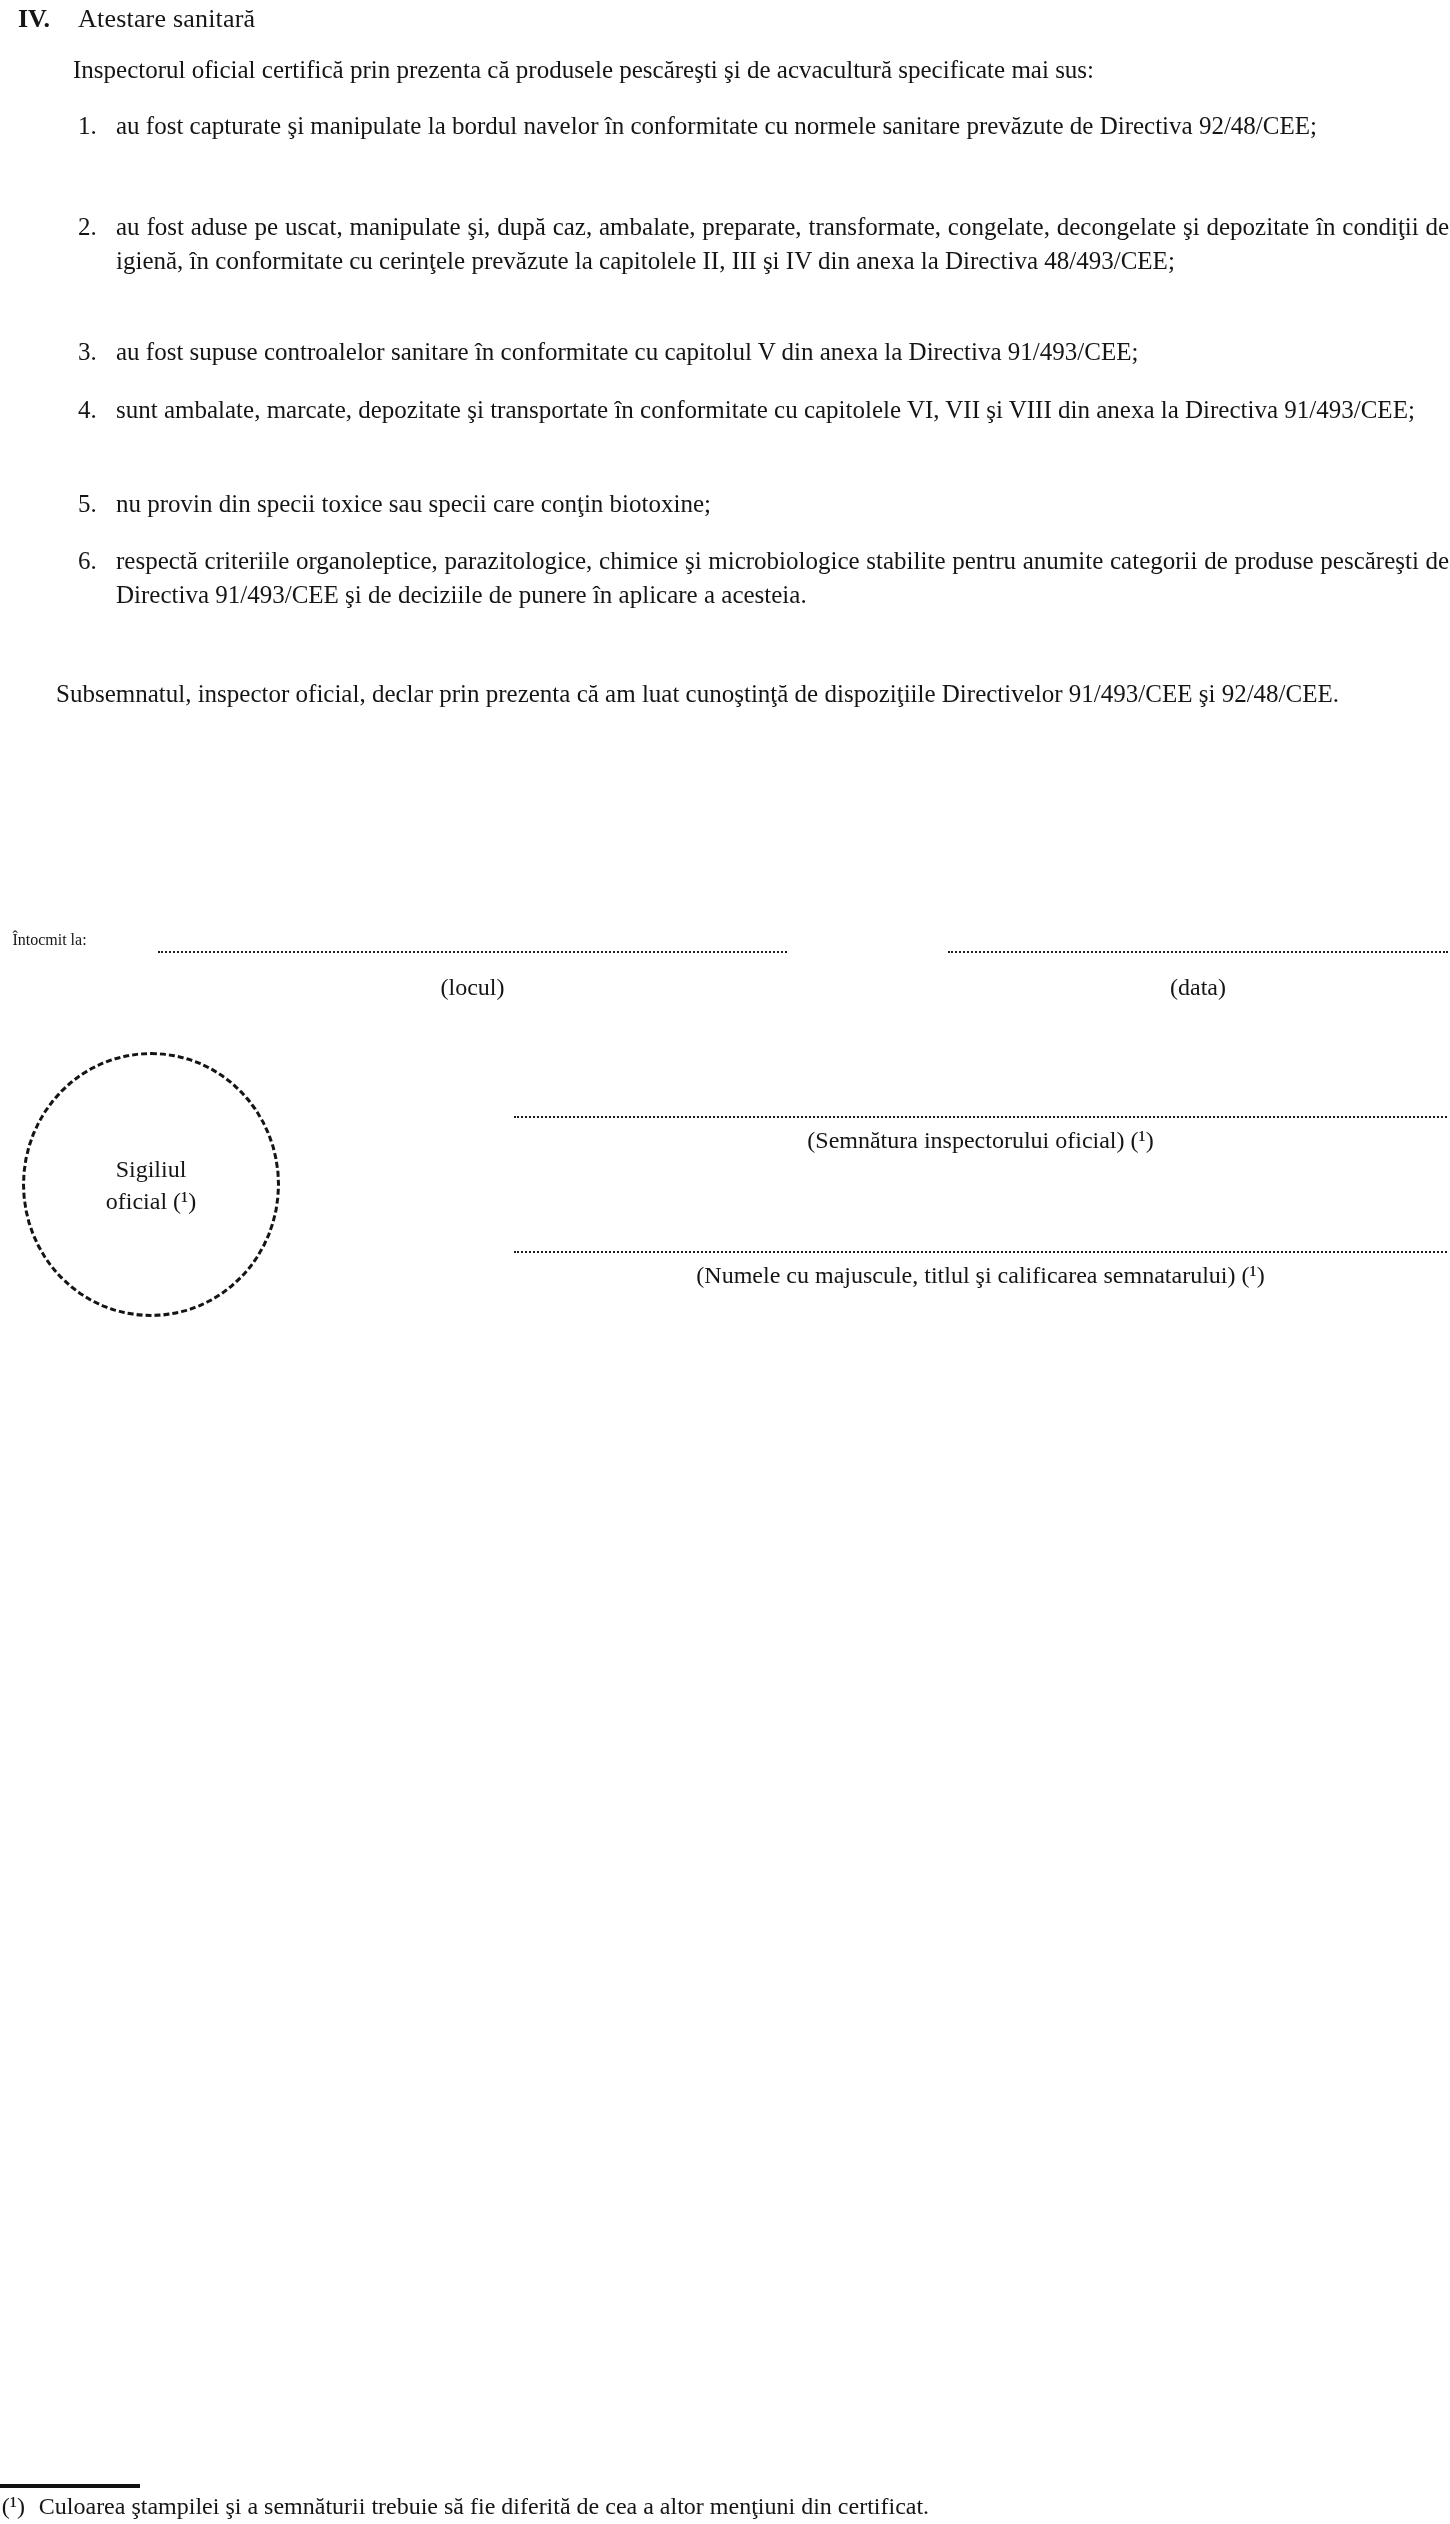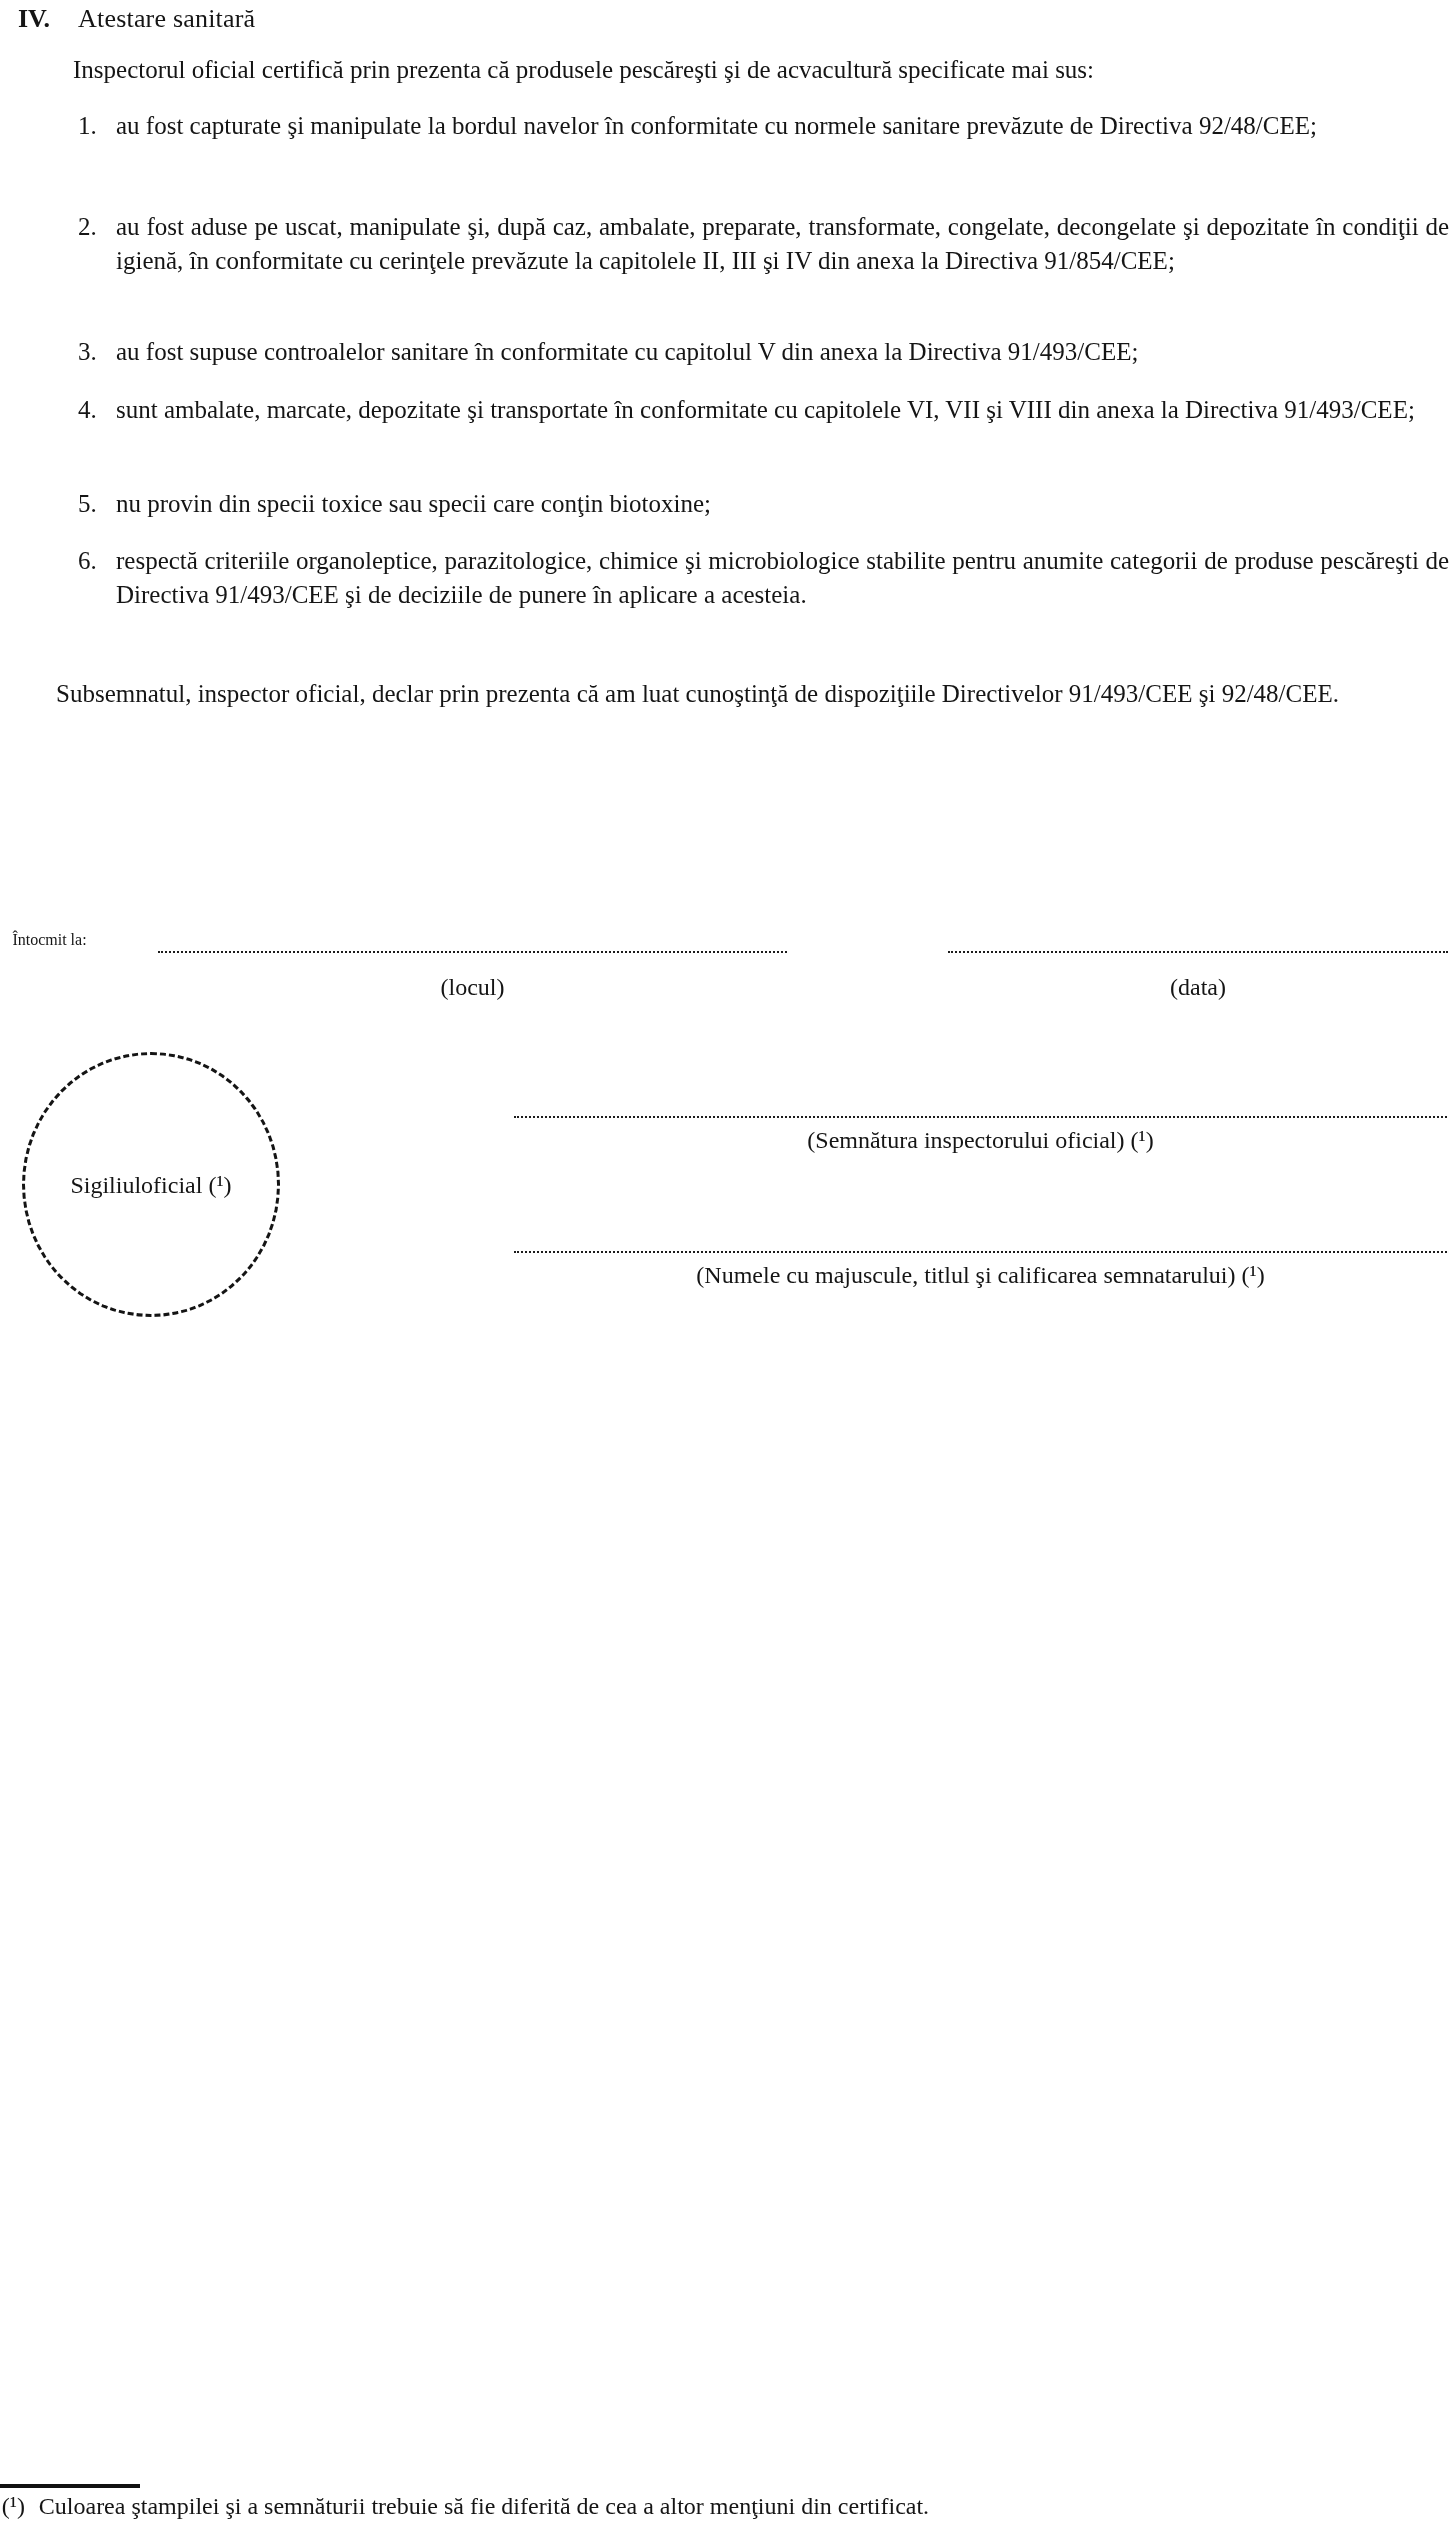--- a/index.html
+++ b/index.html
@@ -47,21 +47,21 @@
   .date-line  { top: 925px; left: 948px; width: 500px; }
   .fill-caption {
     position: absolute; font-size: 24px; line-height: 27px; text-align: center;
   }
   .place-caption { top: 974px; left: 158px; width: 629px; }
   .date-caption  { top: 974px; left: 948px; width: 500px; }
 
   .seal {
     position: absolute; top: 1052px; left: 22px; width: 258px; height: 265px;
     border: 3.6px dashed #141414; border-radius: 50%;
-    display: flex; flex-direction: row; align-items: center; justify-content: center;
+    display: flex; flex-direction: column; align-items: center; justify-content: center;
     font-size: 24px; line-height: 32px; text-align: center;
   }
 
   .sig-line-1  { top: 1090px; left: 514px; width: 933px; }
   .sig-caption-1 { top: 1127px; left: 514px; width: 933px; }
   .sig-line-2  { top: 1225px; left: 514px; width: 933px; }
   .sig-caption-2 { top: 1262px; left: 514px; width: 933px; }
 
   .footnote-rule {
     position: absolute; top: 2484px; left: 0; width: 140px;
@@ -86,21 +86,21 @@
 
   <p class="intro">Inspectorul oficial certifică prin prezenta că produsele pescăreşti şi de acvacultură specificate mai sus:</p>
 
   <div class="list-item li-1">
     <span class="item-num">1.</span>
     <span class="item-text">au fost capturate şi manipulate la bordul navelor în conformitate cu normele sanitare prevăzute de Directiva 92/48/CEE;</span>
   </div>
 
   <div class="list-item li-2">
     <span class="item-num">2.</span>
-    <span class="item-text">au fost aduse pe uscat, manipulate şi, după caz, ambalate, preparate, transformate, congelate, decongelate şi depozitate în condiţii de igienă, în conformitate cu cerinţele prevăzute la capitolele II, III şi IV din anexa la Directiva 91/854/CEE;</span>
+    <span class="item-text">au fost aduse pe uscat, manipulate şi, după caz, ambalate, preparate, transformate, congelate, decongelate şi depozitate în condiţii de igienă, în conformitate cu cerinţele prevăzute la capitolele II, III şi IV din anexa la Directiva 48/493/CEE;</span>
   </div>
 
   <div class="list-item li-3">
     <span class="item-num">3.</span>
     <span class="item-text">au fost supuse controalelor sanitare în conformitate cu capitolul V din anexa la Directiva 91/493/CEE;</span>
   </div>
 
   <div class="list-item li-4">
     <span class="item-num">4.</span>
     <span class="item-text">sunt ambalate, marcate, depozitate şi transportate în conformitate cu capitolele VI, VII şi VIII din anexa la Directiva 91/493/CEE;</span>

